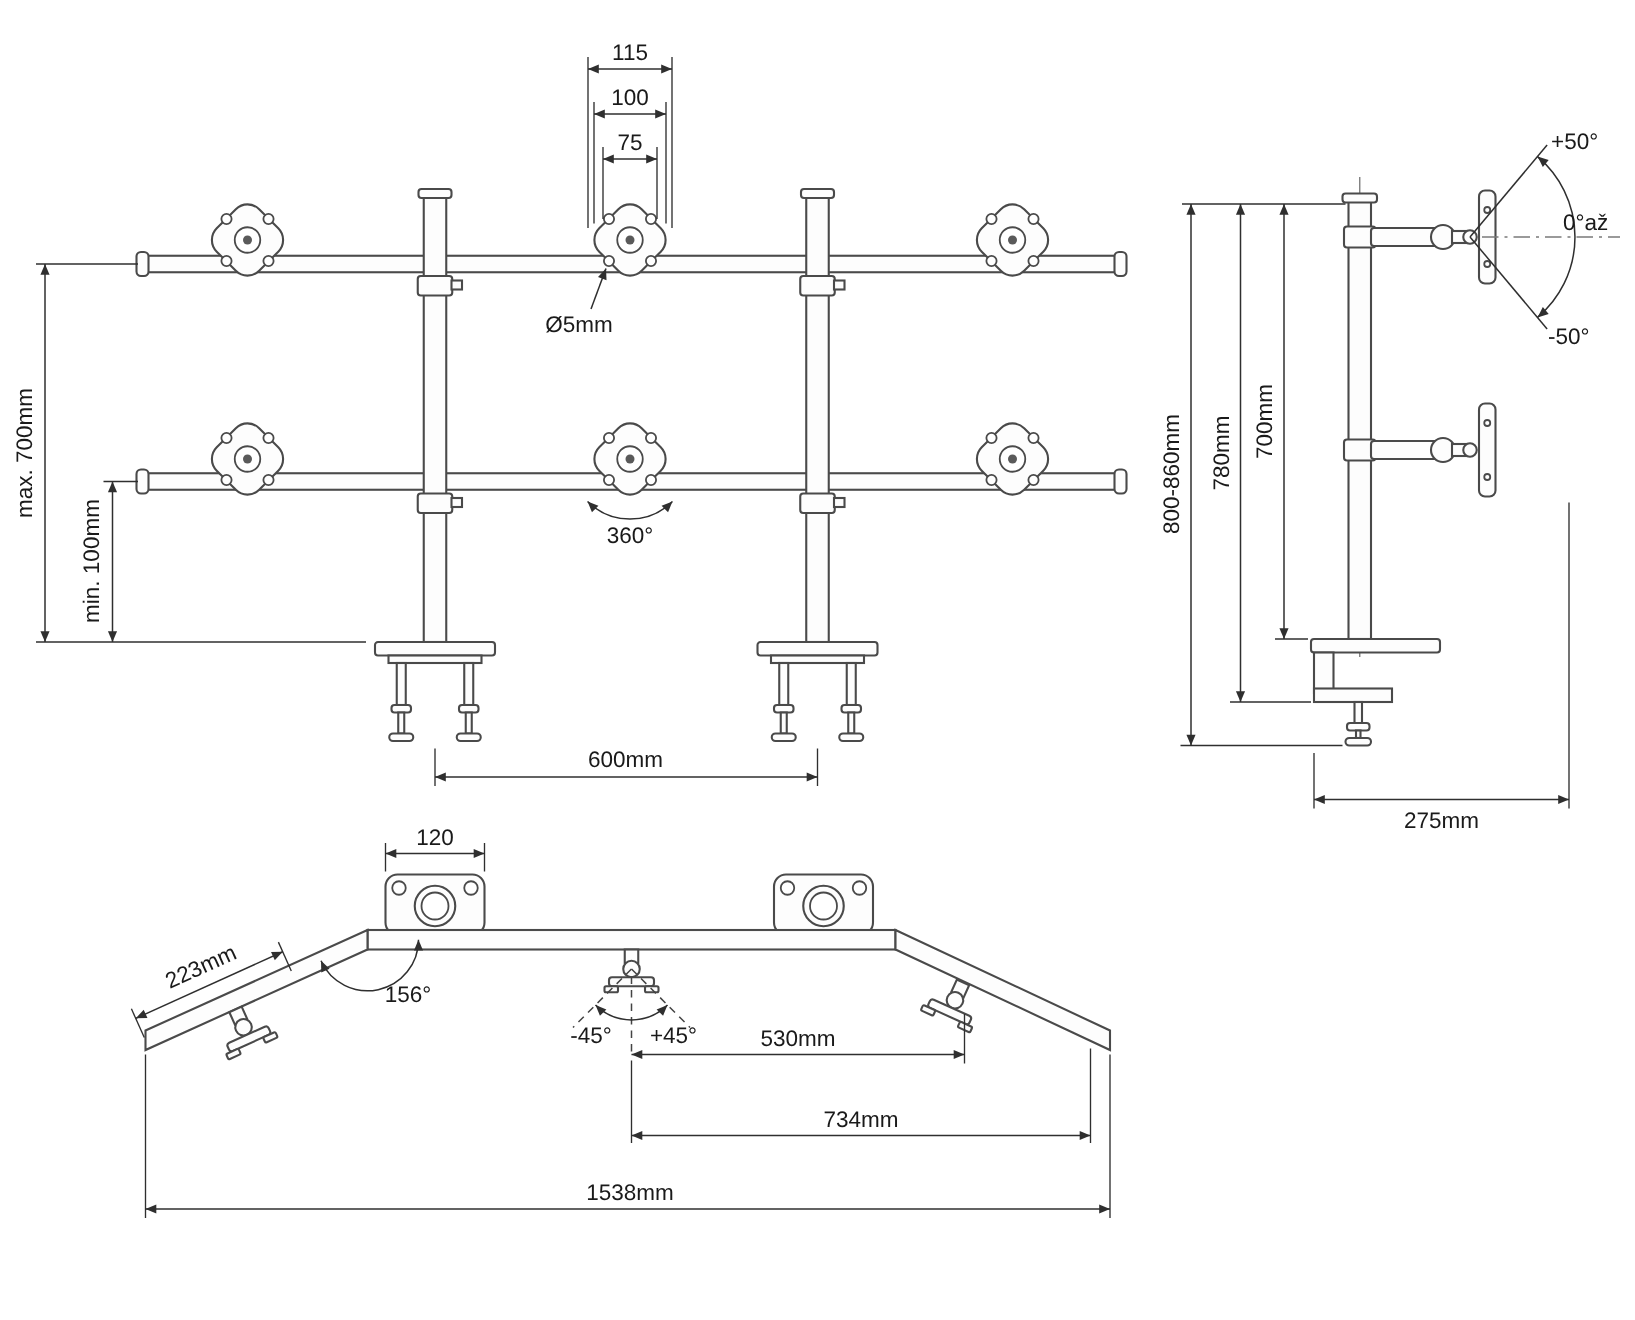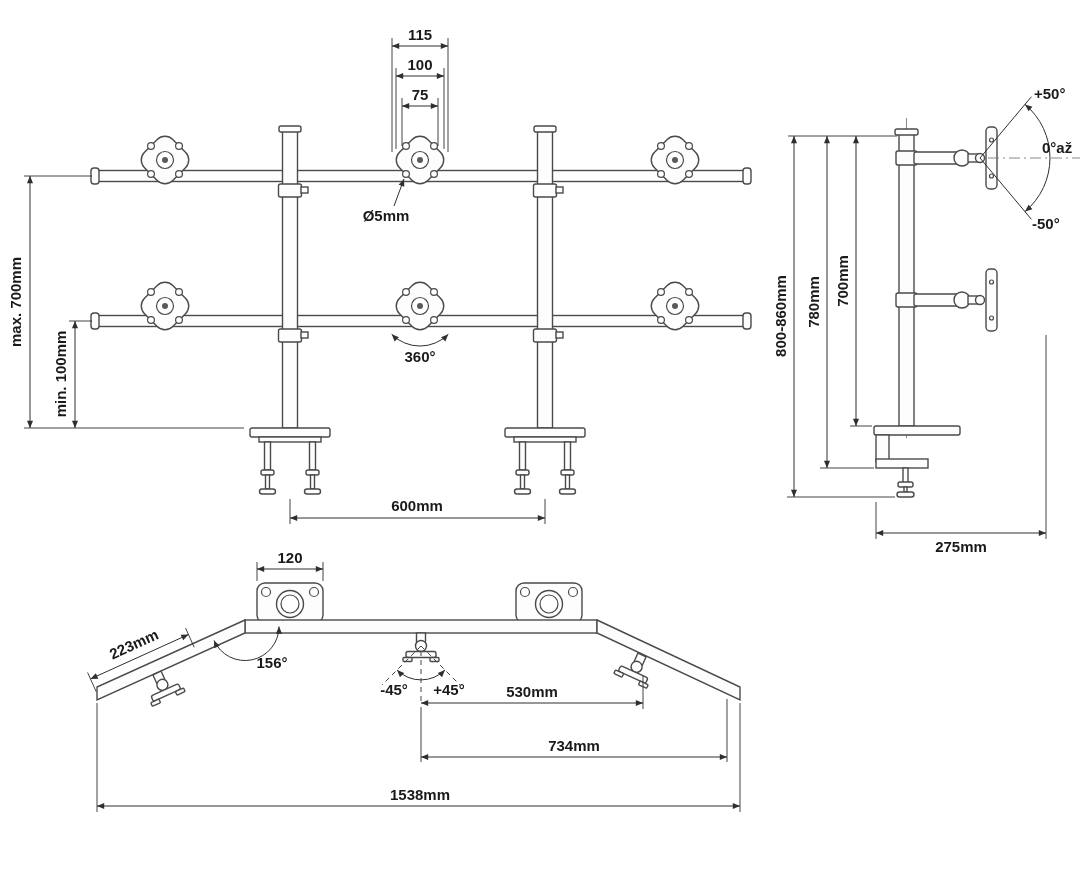--- a/index.html
+++ b/index.html
@@ -1,18 +1,18 @@
 <!DOCTYPE html>
 <html><head>
 <meta charset="utf-8">
 <style>
   * { margin:0; padding:0; box-sizing:border-box; }
   html,body { background:#ffffff; }
   body { width:1090px; height:880px; overflow:hidden; font-family:"Liberation Sans", sans-serif; }
-  .canvas { width:891px; height:880px; background:#ffffff;font-weight:bold; }
+  .canvas { width:891px; height:880px; background:#ffffff; }
   svg { display:block; }
   text { font-family:"Liberation Sans", sans-serif; font-size:15px; fill:#1a1a1a; }
   .obj  { fill:#fdfdfd; stroke:#4a4a4a; stroke-width:1.4; }
   .hole { fill:#ffffff; stroke:#4a4a4a; stroke-width:1.2; }
   .dot  { fill:#5a5a5a; stroke:none; }
   .dim  { stroke:#2f2f2f; stroke-width:1; fill:none; }
   .ext  { stroke:#2f2f2f; stroke-width:0.9; fill:none; }
   .cl   { stroke:#7a7a7a; stroke-width:0.9; fill:none; stroke-dasharray:11 4 2 4; }
   .dsh  { stroke:#444444; stroke-width:1; fill:none; stroke-dasharray:5 4; }
 </style>

